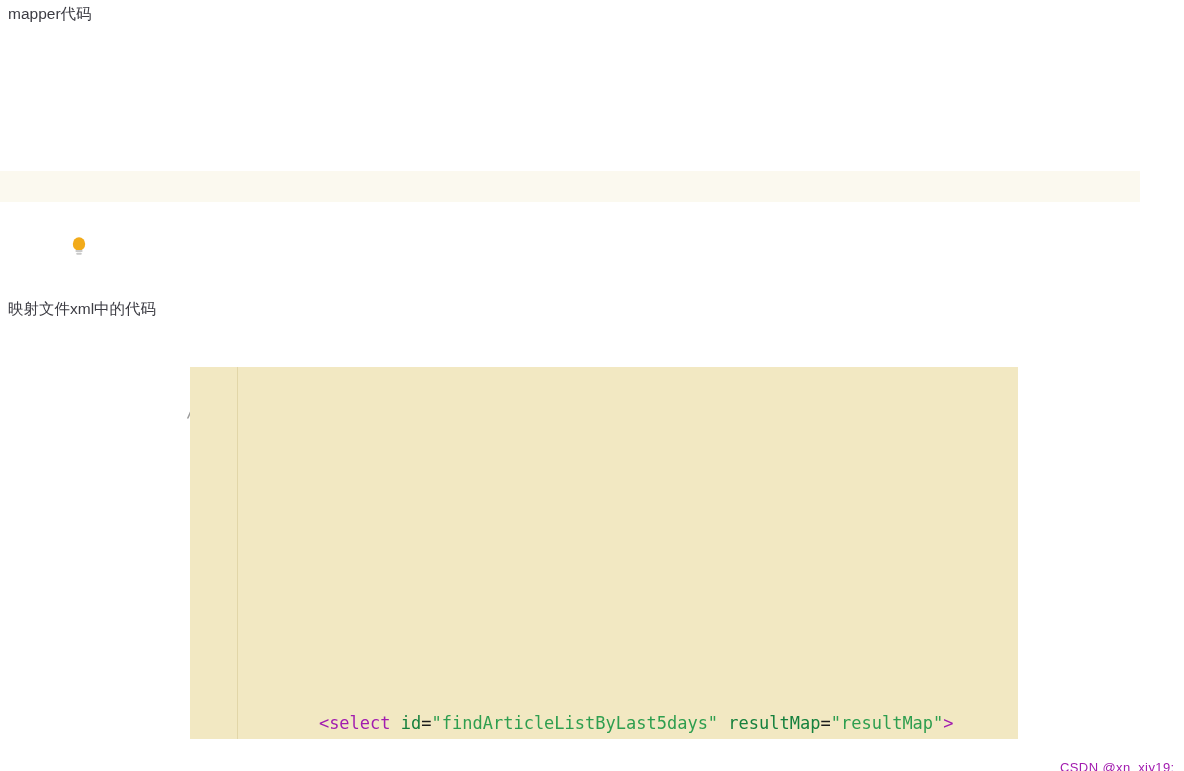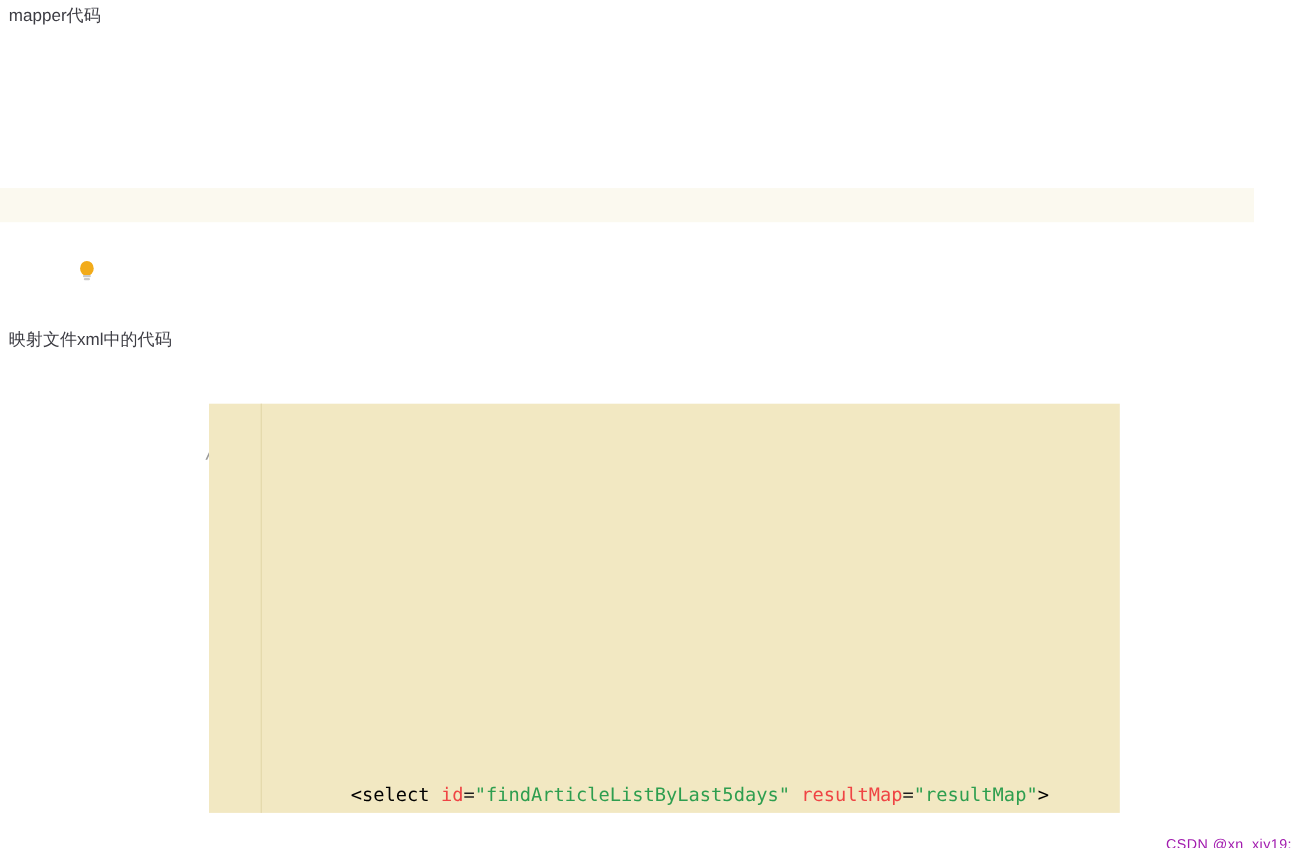--- a/index.html
+++ b/index.html
@@ -71,22 +71,22 @@
     position:absolute;left:190px;top:31px;width:828px;height:372px;
     background:#f2e8c2;
   }
   .indent-guide{
     position:absolute;left:237px;top:31px;width:1px;height:372px;
     background:#e2d6a8;
   }
   .xtext{position:absolute;left:0;top:0;white-space:pre;}
 
   
-  .x-tag{color:#000000;text-align:right;}
-  .x-attr{color:#ef4444;}
+  .x-tag{color:#a21caf;text-align:right;}
+  .x-attr{color:#15803d;}
   .x-eq{color:#1b1b1b;}
   .x-str{color:#2e9e4f;}
   .x-plain{color:#1b1b1b;}
 
   
   #watermark{
     position:absolute;left:1060px;top:760px;
     font-family:"Liberation Sans",sans-serif;
     font-size:13px;
     color:#a21caf;

